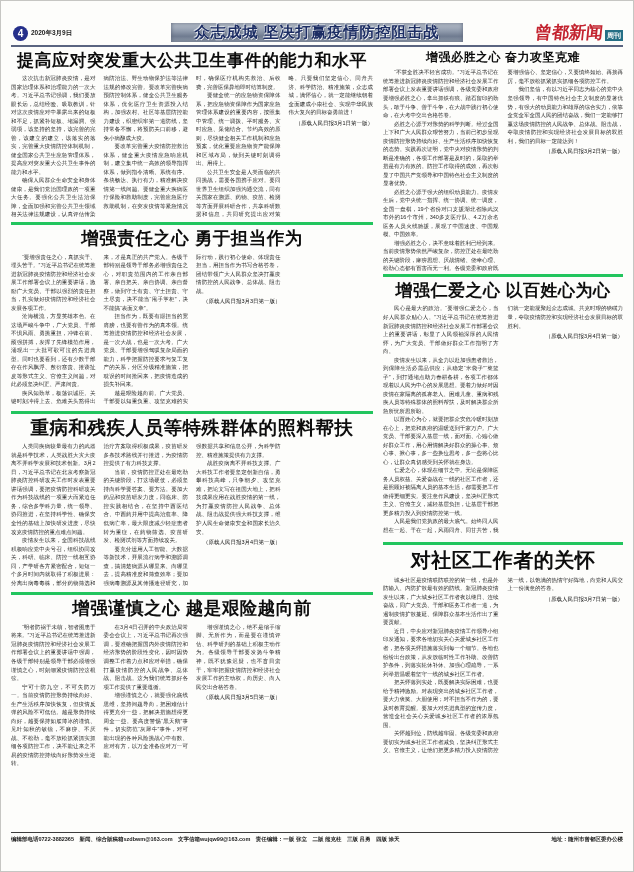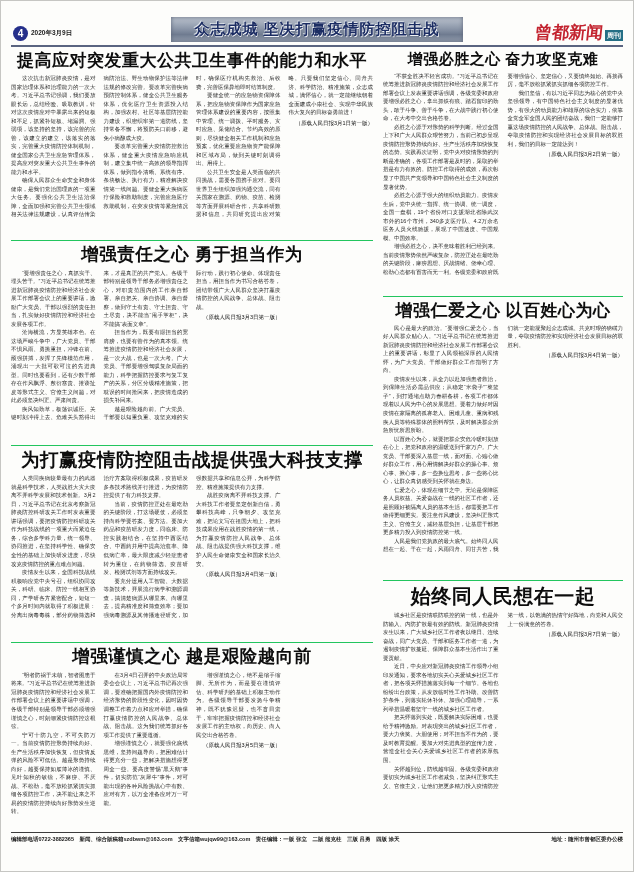--- a/index.html
+++ b/index.html
@@ -4,37 +4,37 @@
 <style>
   html,body{margin:0;padding:0;background:#e8e8e5;}
   body{display:flex;justify-content:center;font-family:"Liberation Sans",sans-serif;}
   .page{width:634px;height:872px;background:#fdfdfb;border:1px solid #c6c6c3;box-sizing:border-box;position:relative;overflow:hidden;color:#1a1a1a;}
 
   
   .header{position:relative;height:36px;margin:8px 10px 0;border-bottom:2px solid #5a6480;}
   .badge-wrap{position:absolute;left:2px;bottom:4px;display:flex;align-items:center;gap:3px;}
   .badge{width:15px;height:15px;border-radius:50%;background:#252f8a;color:#fff;font-size:10px;font-weight:bold;display:flex;align-items:center;justify-content:center;}
   .date{font-size:6.5px;color:#222;font-weight:bold;}
-  .banner{position:absolute;left:50%;transform:translateX(-50%);bottom:3px;width:292px;height:25px;
+  .banner{position:absolute;left:50%;transform:translateX(-50%);bottom:3px;width:292px;height:19px;
           background:linear-gradient(180deg,#bcc4cf 0%,#8d98aa 45%,#6f7b90 70%,#939eae 100%);
           display:flex;align-items:center;justify-content:center;box-shadow:inset 0 0 4px #5c6579;}
   .banner-text{font-size:15px;font-weight:bold;color:#1c2d63;letter-spacing:1px;
           text-shadow:0.6px 0.6px 0 #f2f4f7,-0.6px -0.6px 0 #dfe4ea,1px 1px 1px #39425c;}
   .masthead{position:absolute;right:0;bottom:4px;display:flex;align-items:flex-end;gap:2px;}
   .masthead-name{color:#c32430;font-size:17px;font-weight:bold;font-family:"DejaVu Serif",serif;transform:skewX(-6deg);line-height:1;}
   .masthead-tag{background:#256f85;color:#fff;font-size:7px;font-weight:bold;padding:2px 2px;line-height:1;}
 
   
   .content{display:flex;gap:10px;margin:3px 10px 0;}
   .col-left{width:362px;flex:none;}
   .col-right{flex:1;min-width:0;}
-  .article+.article{border-top:1px solid #22c55e;margin-top:18px;padding-top:3px;}
+  .article+.article{border-top:3px solid #22c55e;margin-top:0;padding-top:3px;}
   .headline{text-align:center;font-weight:bold;color:#0d0d0d;margin:1px 0 4px;line-height:1.12;letter-spacing:0.5px;}
   .hl-a1{font-size:17px;}
-  .hl-a2{font-size:15px;}
+  .hl-a2{font-size:12px;}
   .hl-a3{font-size:17.5px;}
   .hl-a4{font-size:17px;}
   .hl-a5{font-size:18.5px;}
   .hl-a6{font-size:20px;}
   .hl-a7{font-size:17.5px;}
   .body{font-size:5.5px;line-height:1.55;text-align:justify;color:#2b2b2b;overflow:hidden;column-fill:auto;}
   .body p{margin:0;text-indent:2em;}
   .body p:last-child{text-align:right;text-indent:0;margin-top:2px;color:#111;}
   .cols4{column-count:4;column-gap:8px;}
   .cols2{column-count:2;column-gap:9px;}
@@ -87,21 +87,21 @@
         <div class="body cols4 b-a3">
             <p>“要增强责任之心，真抓实干、埋头苦干。”习近平总书记在统筹推进新冠肺炎疫情防控和经济社会发展工作部署会议上的重要讲话，激励广大党员、干部以强烈的责任担当，扎实做好疫情防控和经济社会发展各项工作。</p>
             <p>沧海横流，方显英雄本色。在这场严峻斗争中，广大党员、干部不惧风雨、勇挑重担，冲锋在前、顽强拼搏，发挥了先锋模范作用，涌现出一大批可歌可泣的先进典型。同时也要看到，还有少数干部存在作风飘浮、敷衍塞责、推诿扯皮等形式主义、官僚主义问题，对此必须坚决纠正、严肃问责。</p>
             <p>疾风知劲草，板荡识诚臣。关键时刻冲得上去、危难关头豁得出来，才是真正的共产党人。各级干部特别是领导干部务必增强责任之心，对职责范围内的工作亲自部署、亲自把关、亲自协调、亲自督察，做到守土有责、守土担责、守土尽责，决不能当“甩手掌柜”，决不能搞“表面文章”。</p>
             <p>担当作为，既要有愿担当的宽肩膀，也要有善作为的真本领。统筹推进疫情防控和经济社会发展，是一次大战，也是一次大考。广大党员、干部要增强驾驭复杂局面的能力，科学把握防控要求与复工复产的关系，分区分级精准施策，把耽误的时间抢回来，把疫情造成的损失补回来。</p>
             <p>越是艰险越向前。广大党员、干部要以知重负重、攻坚克难的实际行动，践行初心使命、体现责任担当，用担当作为书写合格答卷，团结带领广大人民群众坚决打赢疫情防控的人民战争、总体战、阻击战。</p>
             <p>（原载人民日报3月3日第一版）</p>
           </div>
       </div>
       <div class="article">
-        <div class="headline hl-a5">为打赢疫情防控阻击战提供强大科技支撑</div>
+        <div class="headline hl-a5">重病和残疾人员等特殊群体的照料帮扶</div>
         <div class="body cols4 b-a5">
             <p>人类同疾病较量最有力的武器就是科学技术，人类战胜大灾大疫离不开科学发展和技术创新。3月2日，习近平总书记在北京考察新冠肺炎防控科研攻关工作时发表重要讲话强调，要把疫情防控科研攻关作为科技战线的一项重大而紧迫任务，综合多学科力量，统一领导、协同推进，在坚持科学性、确保安全性的基础上加快研发进度，尽快攻克疫情防控的重点难点问题。</p>
             <p>疫情发生以来，全国科技战线积极响应党中央号召，组织协同攻关，科研、临床、防控一线相互协同，产学研各方紧密配合，短短一个多月时间内就取得了积极进展：分离出病毒毒株，部分药物筛选和治疗方案取得积极成果，疫苗研发多条技术路线并行推进，为疫情防控提供了有力科技支撑。</p>
             <p>当前，疫情防控正处在最吃劲的关键阶段，打这场硬仗，必须坚持向科学要答案、要方法。要加大药品和疫苗研发力度，同临床、防控实践相结合，在坚持中西医结合、中西药并用中提高治愈率、降低病亡率，最大限度减少轻症患者转为重症，在药物筛选、疫苗研发、检测试剂等方面持续攻关。</p>
             <p>要充分运用人工智能、大数据等新技术，开展流行病学和溯源调查，搞清楚病源从哪里来、向哪里去，提高精准度和筛查效率；要加强病毒溯源及其传播途径研究，加强数据共享和信息公开，为科学防控、精准施策提供有力支撑。</p>
             <p>战胜疫病离不开科技支撑。广大科技工作者要坚定创新自信，勇攀科技高峰，只争朝夕、攻坚克难，把论文写在祖国大地上，把科技成果应用在战胜疫情的第一线，为打赢疫情防控人民战争、总体战、阻击战提供强大科技支撑，维护人民生命健康安全和国家长治久安。</p>
             <p>（原载人民日报3月4日第一版）</p>
           </div>
       </div>
       <div class="article">
@@ -135,21 +135,21 @@
             <p>民心是最大的政治。“要增强仁爱之心，当好人民群众贴心人。”习近平总书记在统筹推进新冠肺炎疫情防控和经济社会发展工作部署会议上的重要讲话，彰显了人民领袖深厚的人民情怀，为广大党员、干部做好群众工作指明了方向。</p>
             <p>疫情发生以来，从全力以赴加强患者救治，到保障生活必需品供应；从稳定“米袋子”“菜篮子”，到打通堵点助力春耕备耕，各项工作都体现着以人民为中心的发展思想。要着力做好对因疫情在家隔离的孤寡老人、困难儿童、重病和残疾人员等特殊群体的照料帮扶，及时解决群众所急所忧所思所盼。</p>
             <p>以百姓心为心，就要把群众安危冷暖时刻放在心上，把党和政府的温暖送到千家万户。广大党员、干部要深入基层一线，面对面、心贴心做好群众工作，用心用情解决好群众的操心事、烦心事、揪心事，多一些换位思考，多一些将心比心，让群众真切感受到关怀就在身边。</p>
             <p>仁爱之心，体现在细节之中。无论是保障医务人员权益、关爱奋战在一线的社区工作者，还是照顾好被隔离人员的基本生活，都需要把工作做得更细更实。要注意作风建设，坚决纠正形式主义、官僚主义，减轻基层负担，让基层干部把更多精力投入到疫情防控第一线。</p>
             <p>人民是我们党执政的最大底气。始终同人民想在一起、干在一起，风雨同舟、同甘共苦，我们就一定能凝聚起众志成城、共克时艰的磅礴力量，夺取疫情防控和实现经济社会发展目标的双胜利。</p>
             <p>（原载人民日报3月4日第一版）</p>
           </div>
       </div>
       <div class="article">
         <div class="headline hl-a6">
-          <div>始终同人民想在一起</div>
+          <div>对社区工作者的关怀</div>
         </div>
         <div class="body cols2 b-a6">
             <p>城乡社区是疫情联防联控的第一线，也是外防输入、内防扩散最有效的防线。新冠肺炎疫情发生以来，广大城乡社区工作者夜以继日、连续奋战，同广大党员、干部和医务工作者一道，为遏制疫情扩散蔓延、保障群众基本生活作出了重要贡献。</p>
             <p>近日，中央应对新冠肺炎疫情工作领导小组印发通知，要求各地切实关心关爱城乡社区工作者，把各项关怀措施落实到每一个细节。各地也纷纷出台政策，从发放临时性工作补助、改善防护条件，到落实轮休补休、加强心理疏导，一系列举措温暖着坚守一线的城乡社区工作者。</p>
             <p>把关怀落到实处，既要解决实际困难，也要给予精神激励。对表现突出的城乡社区工作者，要大力褒奖、大胆使用；对不担当不作为的，要及时教育提醒。要加大对先进典型的宣传力度，营造全社会关心关爱城乡社区工作者的浓厚氛围。</p>
             <p>关怀越到位，防线越牢固。各级党委和政府要切实为城乡社区工作者减负，坚决纠正形式主义、官僚主义，让他们把更多精力投入疫情防控第一线，以饱满的热情守好阵地，向党和人民交上一份满意的答卷。</p>
             <p>（原载人民日报3月7日第一版）</p>
           </div>
       </div>
     </div>

